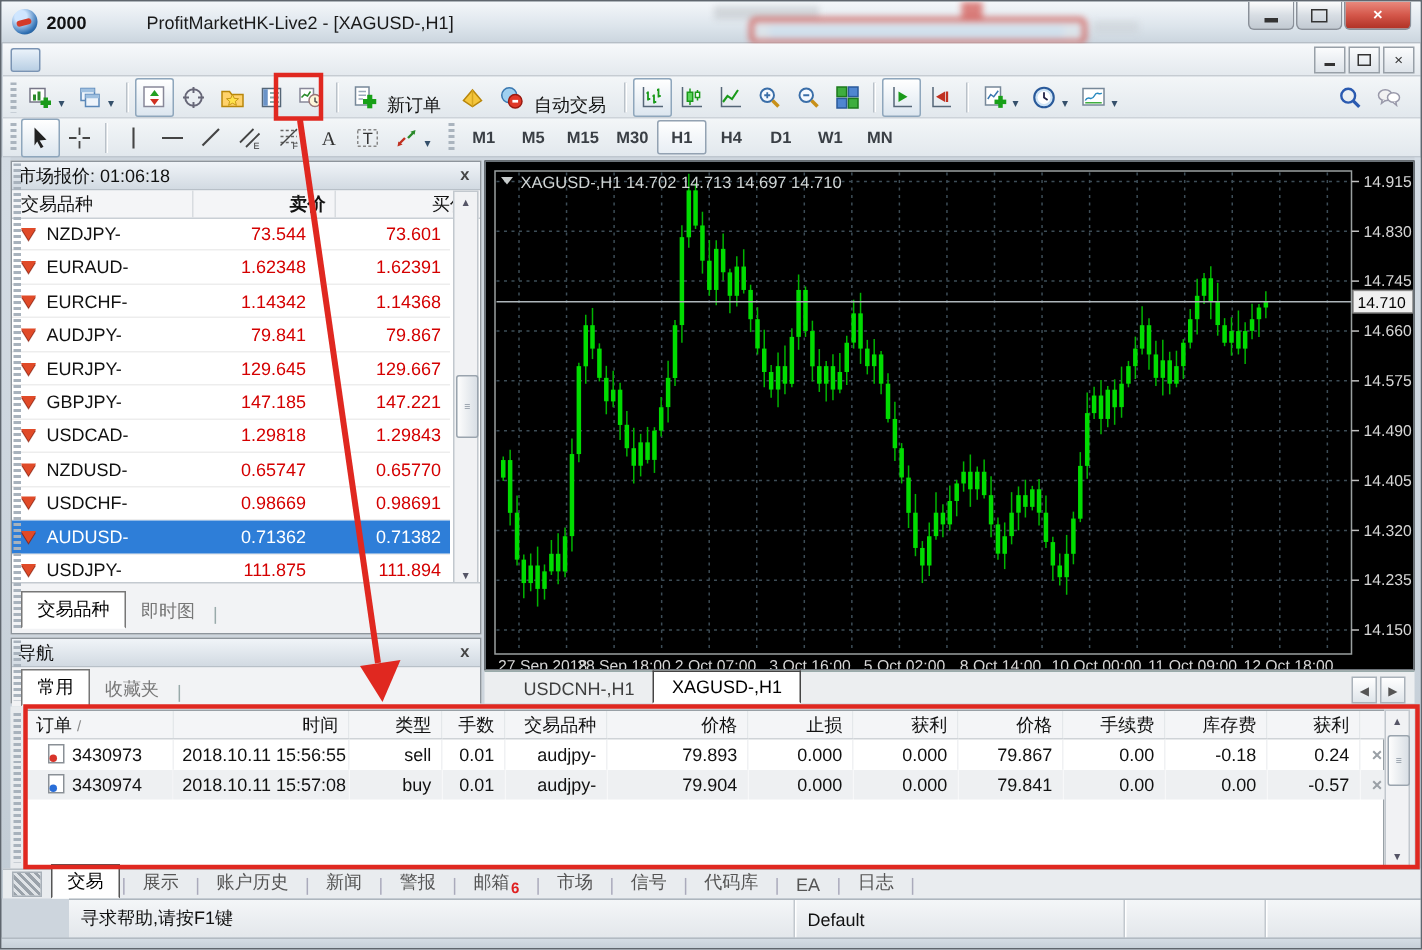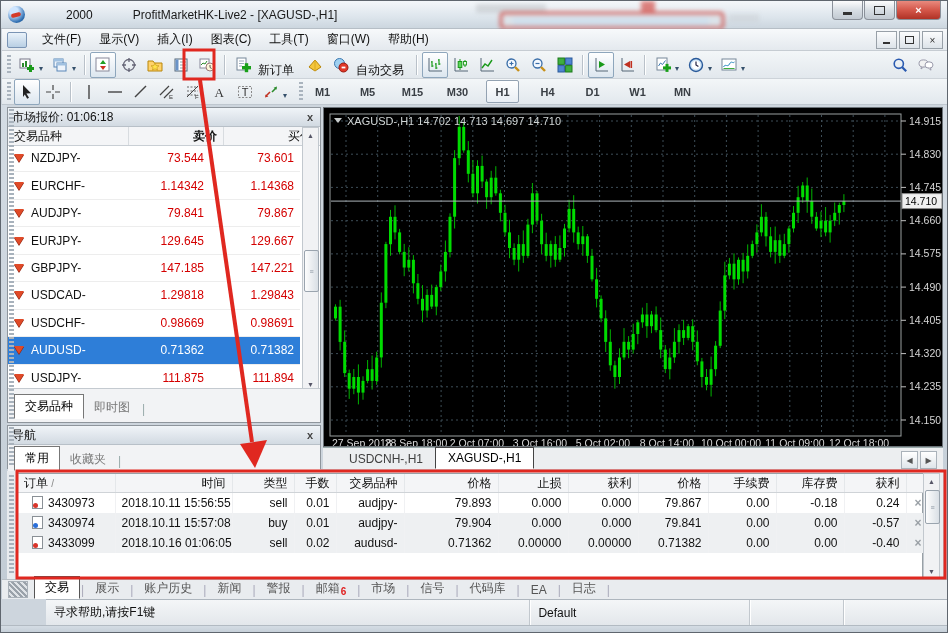--- a/index.html
+++ b/index.html
@@ -8,21 +8,21 @@
        background:#cdd5dd;border:1px solid #5f666e;box-sizing:border-box;}
   .abs{position:absolute;box-sizing:border-box;}
   
   .titlebar{left:0;top:0;width:948px;height:28px;
     background:linear-gradient(#f4f7fa,#dde5ec 60%,#ccd6df);border-bottom:1px solid #b6bec6;
     display:flex;align-items:center;}
   .app-logo{width:17px;height:17px;border-radius:50%;margin:0 6px 0 7px;
     background:radial-gradient(circle at 35% 30%,#cfe6ff 0 25%,#2f6fb2 70%,#16426e);position:relative;}
   .app-logo:after{content:"";position:absolute;left:3px;top:7px;width:10px;height:4px;
     background:#d43b2a;border-radius:2px;transform:rotate(-15deg);}
-  .t-acc{font-weight:normal;margin-right:40px;margin-left:35px;}
+  .t-acc{font-weight:bold;margin-right:40px;}
   .t-title{color:#1a1a1a;}
   .winbtns{position:absolute;right:8px;top:0;display:flex;}
   .wbtn{width:29px;height:18px;border:1px solid #8a9099;border-top:none;border-radius:0 0 4px 4px;
     background:linear-gradient(#fdfdfd,#d8dee4 50%,#c2cad2);display:flex;align-items:center;justify-content:center;
     margin-left:1px;color:#333;font-size:11px;}
   .wbtn.close{width:43px;background:linear-gradient(#e98a7e,#d4574a 50%,#b03226);color:#fff;font-weight:bold;}
   .glyph-min{width:9px;height:3px;background:#333;margin-top:7px;}
   .glyph-max{width:9px;height:7px;border:1px solid #333;}
   
   .ghost{left:460px;top:0;width:300px;height:28px;filter:blur(2px);opacity:.75;pointer-events:none;}
@@ -139,29 +139,20 @@
         </div>
       <div class="wbtn">
           <div class="glyph-max"></div>
         </div>
       <div class="wbtn close">×</div>
     </div>
   </div>
 
   <div class="abs menubar">
     <div class="menu-sysicon"></div>
-    <div id="menu-items" style="display:flex;">
-        <span class="menu-item">文件(F)</span>
-        <span class="menu-item">显示(V)</span>
-        <span class="menu-item">插入(I)</span>
-        <span class="menu-item">图表(C)</span>
-        <span class="menu-item">工具(T)</span>
-        <span class="menu-item">窗口(W)</span>
-        <span class="menu-item">帮助(H)</span>
-      </div>
     <div class="mdibtns">
       <div class="mdib">
           <div style="width:7px;height:2px;background:#333;margin-top:6px;"></div>
         </div>
       <div class="mdib">
           <div style="width:7px;height:6px;border:1px solid #333;"></div>
         </div>
       <div class="mdib">×</div>
     </div>
   </div>
@@ -468,21 +459,21 @@
               <path d="M3 12l4-4" stroke="#c03020" stroke-width="1.6"></path>
               <polygon points="2,13.6 2.6,10.4 5.4,12.4" fill="#c03020"></polygon>
               <path d="M9 8l4-4" stroke="#2a8a2a" stroke-width="1.6"></path>
               <polygon points="14,2.6 13.4,5.8 10.6,3.8" fill="#2a8a2a"></polygon>
             </svg>
           </div>
           <span class="caret">▾</span>
         </div>
       </div>
     <div class="tgrip" style="margin-left:8px;"></div>
-    <div id="tfbar" style="display:flex;align-items:center;gap:12px;">
+    <div id="tfbar" style="display:flex;align-items:center;">
         <div class="tfbtn">M1</div>
         <div class="tfbtn">M5</div>
         <div class="tfbtn">M15</div>
         <div class="tfbtn">M30</div>
         <div class="tfbtn active">H1</div>
         <div class="tfbtn">H4</div>
         <div class="tfbtn">D1</div>
         <div class="tfbtn">W1</div>
         <div class="tfbtn">MN</div>
       </div>
@@ -506,20 +497,28 @@
           <span class="sym">
             <span class="dn-arrow"></span>
             <span class="symtxt">NZDJPY-</span>
           </span>
           <span class="bid">73.544</span>
           <span class="ask">73.601</span>
         </div>
         <div class="mw-row">
           <span class="sym">
             <span class="dn-arrow"></span>
+            <span class="symtxt">EURAUD-</span>
+          </span>
+          <span class="bid">1.62348</span>
+          <span class="ask">1.62391</span>
+        </div>
+        <div class="mw-row">
+          <span class="sym">
+            <span class="dn-arrow"></span>
             <span class="symtxt">EURCHF-</span>
           </span>
           <span class="bid">1.14342</span>
           <span class="ask">1.14368</span>
         </div>
         <div class="mw-row">
           <span class="sym">
             <span class="dn-arrow"></span>
             <span class="symtxt">AUDJPY-</span>
           </span>
@@ -542,20 +541,28 @@
           <span class="bid">147.185</span>
           <span class="ask">147.221</span>
         </div>
         <div class="mw-row">
           <span class="sym">
             <span class="dn-arrow"></span>
             <span class="symtxt">USDCAD-</span>
           </span>
           <span class="bid">1.29818</span>
           <span class="ask">1.29843</span>
+        </div>
+        <div class="mw-row">
+          <span class="sym">
+            <span class="dn-arrow"></span>
+            <span class="symtxt">NZDUSD-</span>
+          </span>
+          <span class="bid">0.65747</span>
+          <span class="ask">0.65770</span>
         </div>
         <div class="mw-row">
           <span class="sym">
             <span class="dn-arrow"></span>
             <span class="symtxt">USDCHF-</span>
           </span>
           <span class="bid">0.98669</span>
           <span class="ask">0.98691</span>
         </div>
         <div class="mw-row sel">
@@ -964,35 +971,20 @@
             <td>audjpy-</td>
             <td>79.904</td>
             <td>0.000</td>
             <td>0.000</td>
             <td>79.841</td>
             <td>0.00</td>
             <td>0.00</td>
             <td>-0.57</td>
             <td style="padding:0 2px;"><span class="xclose">×</span></td>
           </tr>
-          <tr class="alt">
-            <td style="text-align:left;padding-left:14px;"><span class="ordicon sell"><i></i></span>3433099</td>
-            <td>2018.10.16 01:06:05</td>
-            <td>sell</td>
-            <td>0.02</td>
-            <td>audusd-</td>
-            <td>0.71362</td>
-            <td>0.00000</td>
-            <td>0.00000</td>
-            <td>0.71382</td>
-            <td>0.00</td>
-            <td>0.00</td>
-            <td>-0.40</td>
-            <td style="padding:0 2px;"><span class="xclose">×</span></td>
-          </tr>
         </tbody>
     </table>
   </div>
   <div class="abs sb" style="left:922px;top:472px;width:17px;height:106px;">
     <div class="ar">▲</div>
     <div style="flex:1;width:100%;position:relative;">
       <div class="thumb abs" style="left:1px;right:1px;top:2px;height:34px;">≡</div>
     </div>
     <div class="ar">▼</div>
   </div>

